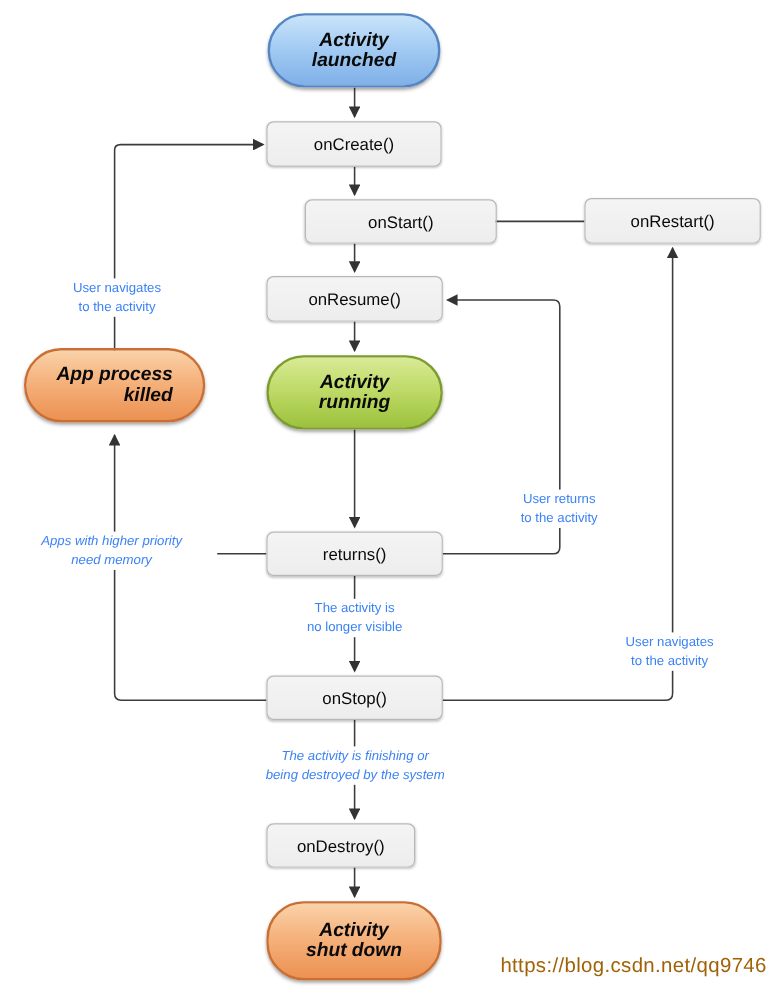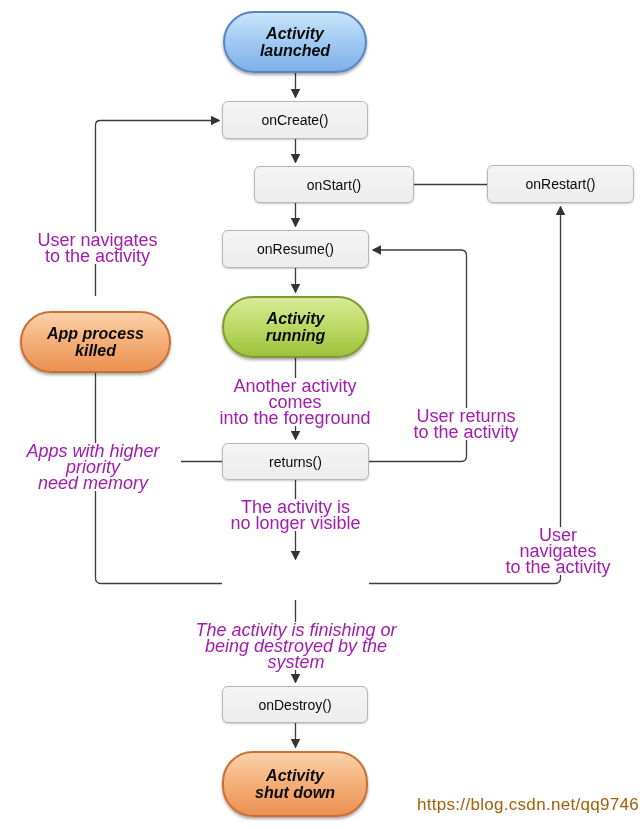--- a/index.html
+++ b/index.html
@@ -44,22 +44,22 @@
     border:2px solid #7d9b2e;
   }
   .pill.orange{
     background:linear-gradient(180deg,#fad2a9 0%,#f5b27c 45%,#ec9152 100%);
     border:2px solid #c96f33;
   }
   .note{
     position:absolute;
     z-index:2;
     background:#ffffff;
-    color:#a21caf;
-    font-size:18px;
+    color:#3b82f6;
+    font-size:11px;
     line-height:16px;
     text-align:center;
     white-space:pre-line;
   }
   .watermark{
     position:absolute;
     z-index:2;
     right:3px;top:795px;
     font-size:17px;
     color:#a16207;
@@ -94,44 +94,43 @@
       <path d="M487,184.5 H373" marker-end="url(#arw)"></path>
     </g>
   </svg>
 
   <div class="node pill blue" style="left:223px;top:11px;width:144px;height:62px;">Activity
 launched</div>
 
   <div class="node pill green" style="left:222px;top:296px;width:147px;height:62px;">Activity
 running</div>
 
-  <div class="node pill orange" style="left:20px;top:311px;width:151px;height:62px;">App process
+  <div class="node pill orange" style="left:20px;top:290px;width:151px;height:62px;text-align:right;">App process
 killed</div>
 
   <div class="node pill orange" style="left:222px;top:751px;width:146px;height:66px;">Activity
 shut down</div>
 
   <div class="node box" style="left:222px;top:101px;width:146px;height:38px;">onCreate()</div>
 
   <div class="node box" style="left:222px;top:166px;width:160px;height:37px;margin-left:32px;">onStart()</div>
 
   <div class="node box" style="left:222px;top:230px;width:147px;height:38px;">onResume()</div>
 
   <div class="node box" style="left:487px;top:165px;width:147px;height:38px;">onRestart()</div>
 
   <div class="node box" style="left:222px;top:443px;width:147px;height:37px;">returns()</div>
 
+  <div class="node box" style="left:222px;top:563px;width:147px;height:37px;">onStop()</div>
 
-  <div class="node box" style="left:222px;top:686px;width:146px;height:37px;">onDestroy()</div>
+  <div class="node box" style="left:222px;top:686px;width:124px;height:37px;">onDestroy()</div>
 
   <div class="note" style="left:35px;top:232px;width:125px;">User navigates
 to the activity</div>
 
-  <div class="note" style="left:210px;top:378px;width:170px;">Another activity comes
-into the foreground</div>
 
   <div class="note" style="left:406px;top:408px;width:120px;">User returns
 to the activity</div>
 
   <div class="note" style="left:5px;top:443px;width:176px;font-style:italic;">Apps with higher priority
 need memory</div>
 
   <div class="note" style="left:228px;top:499px;width:135px;">The activity is
 no longer visible</div>
 

